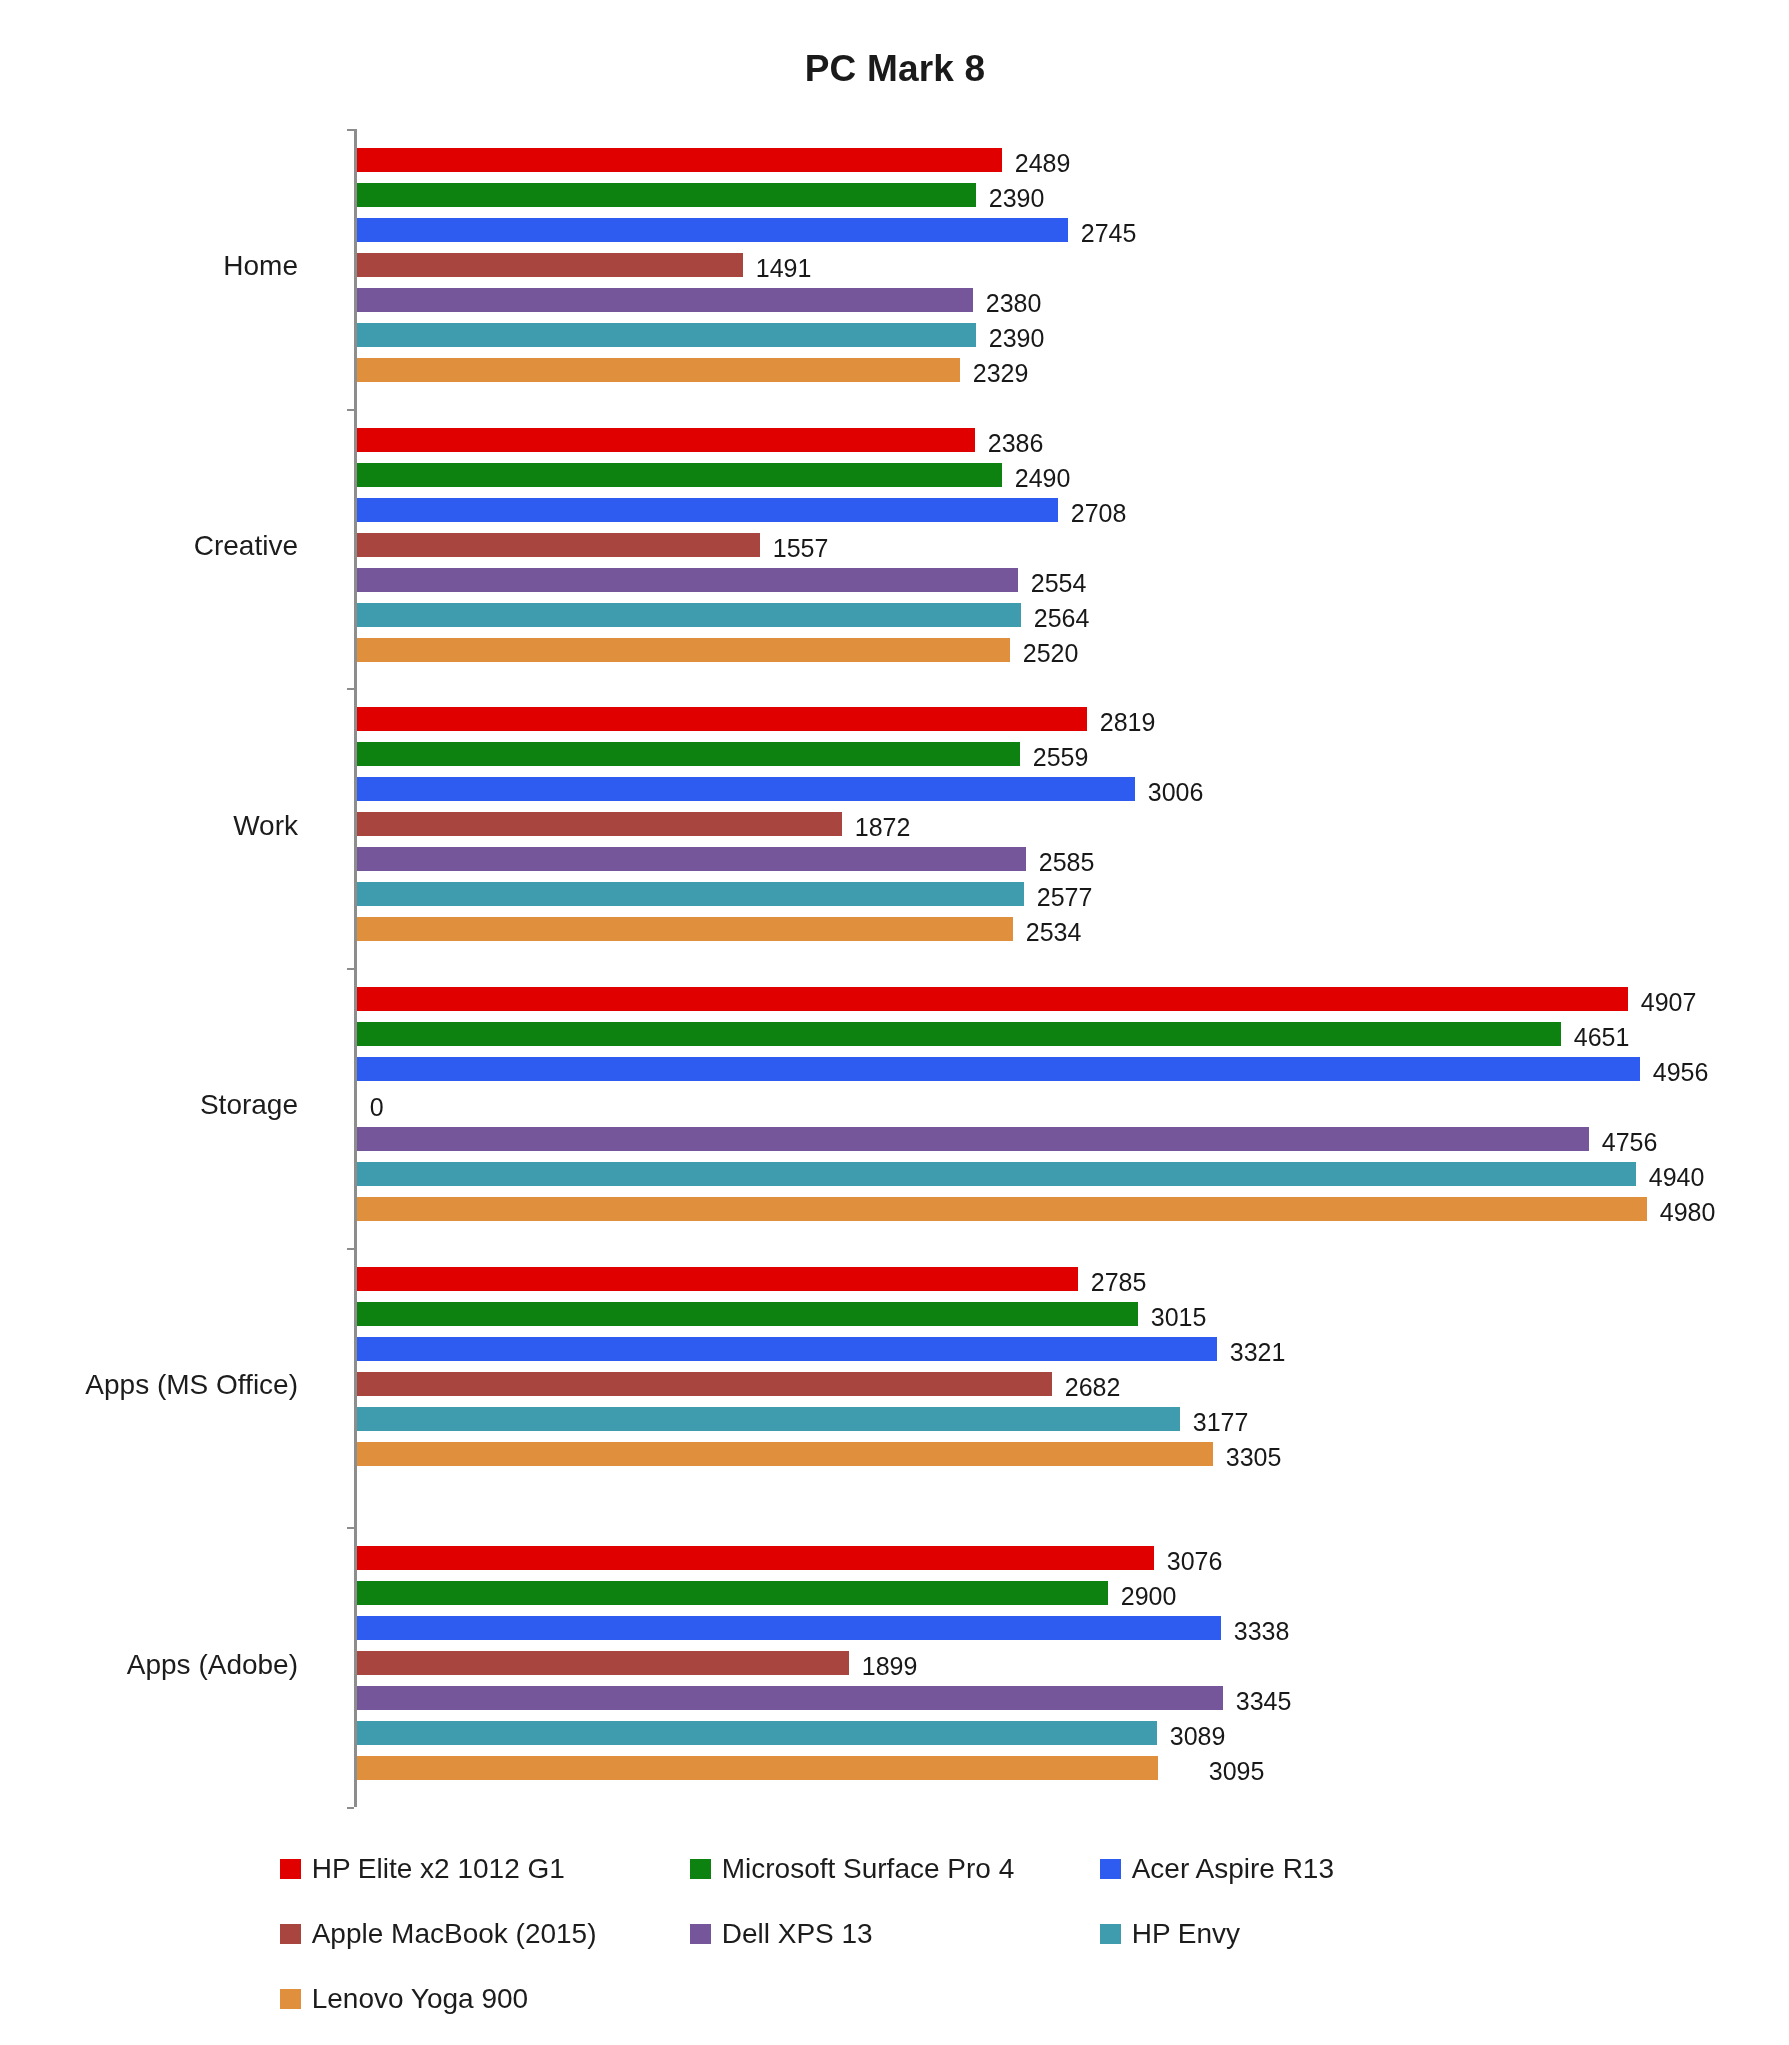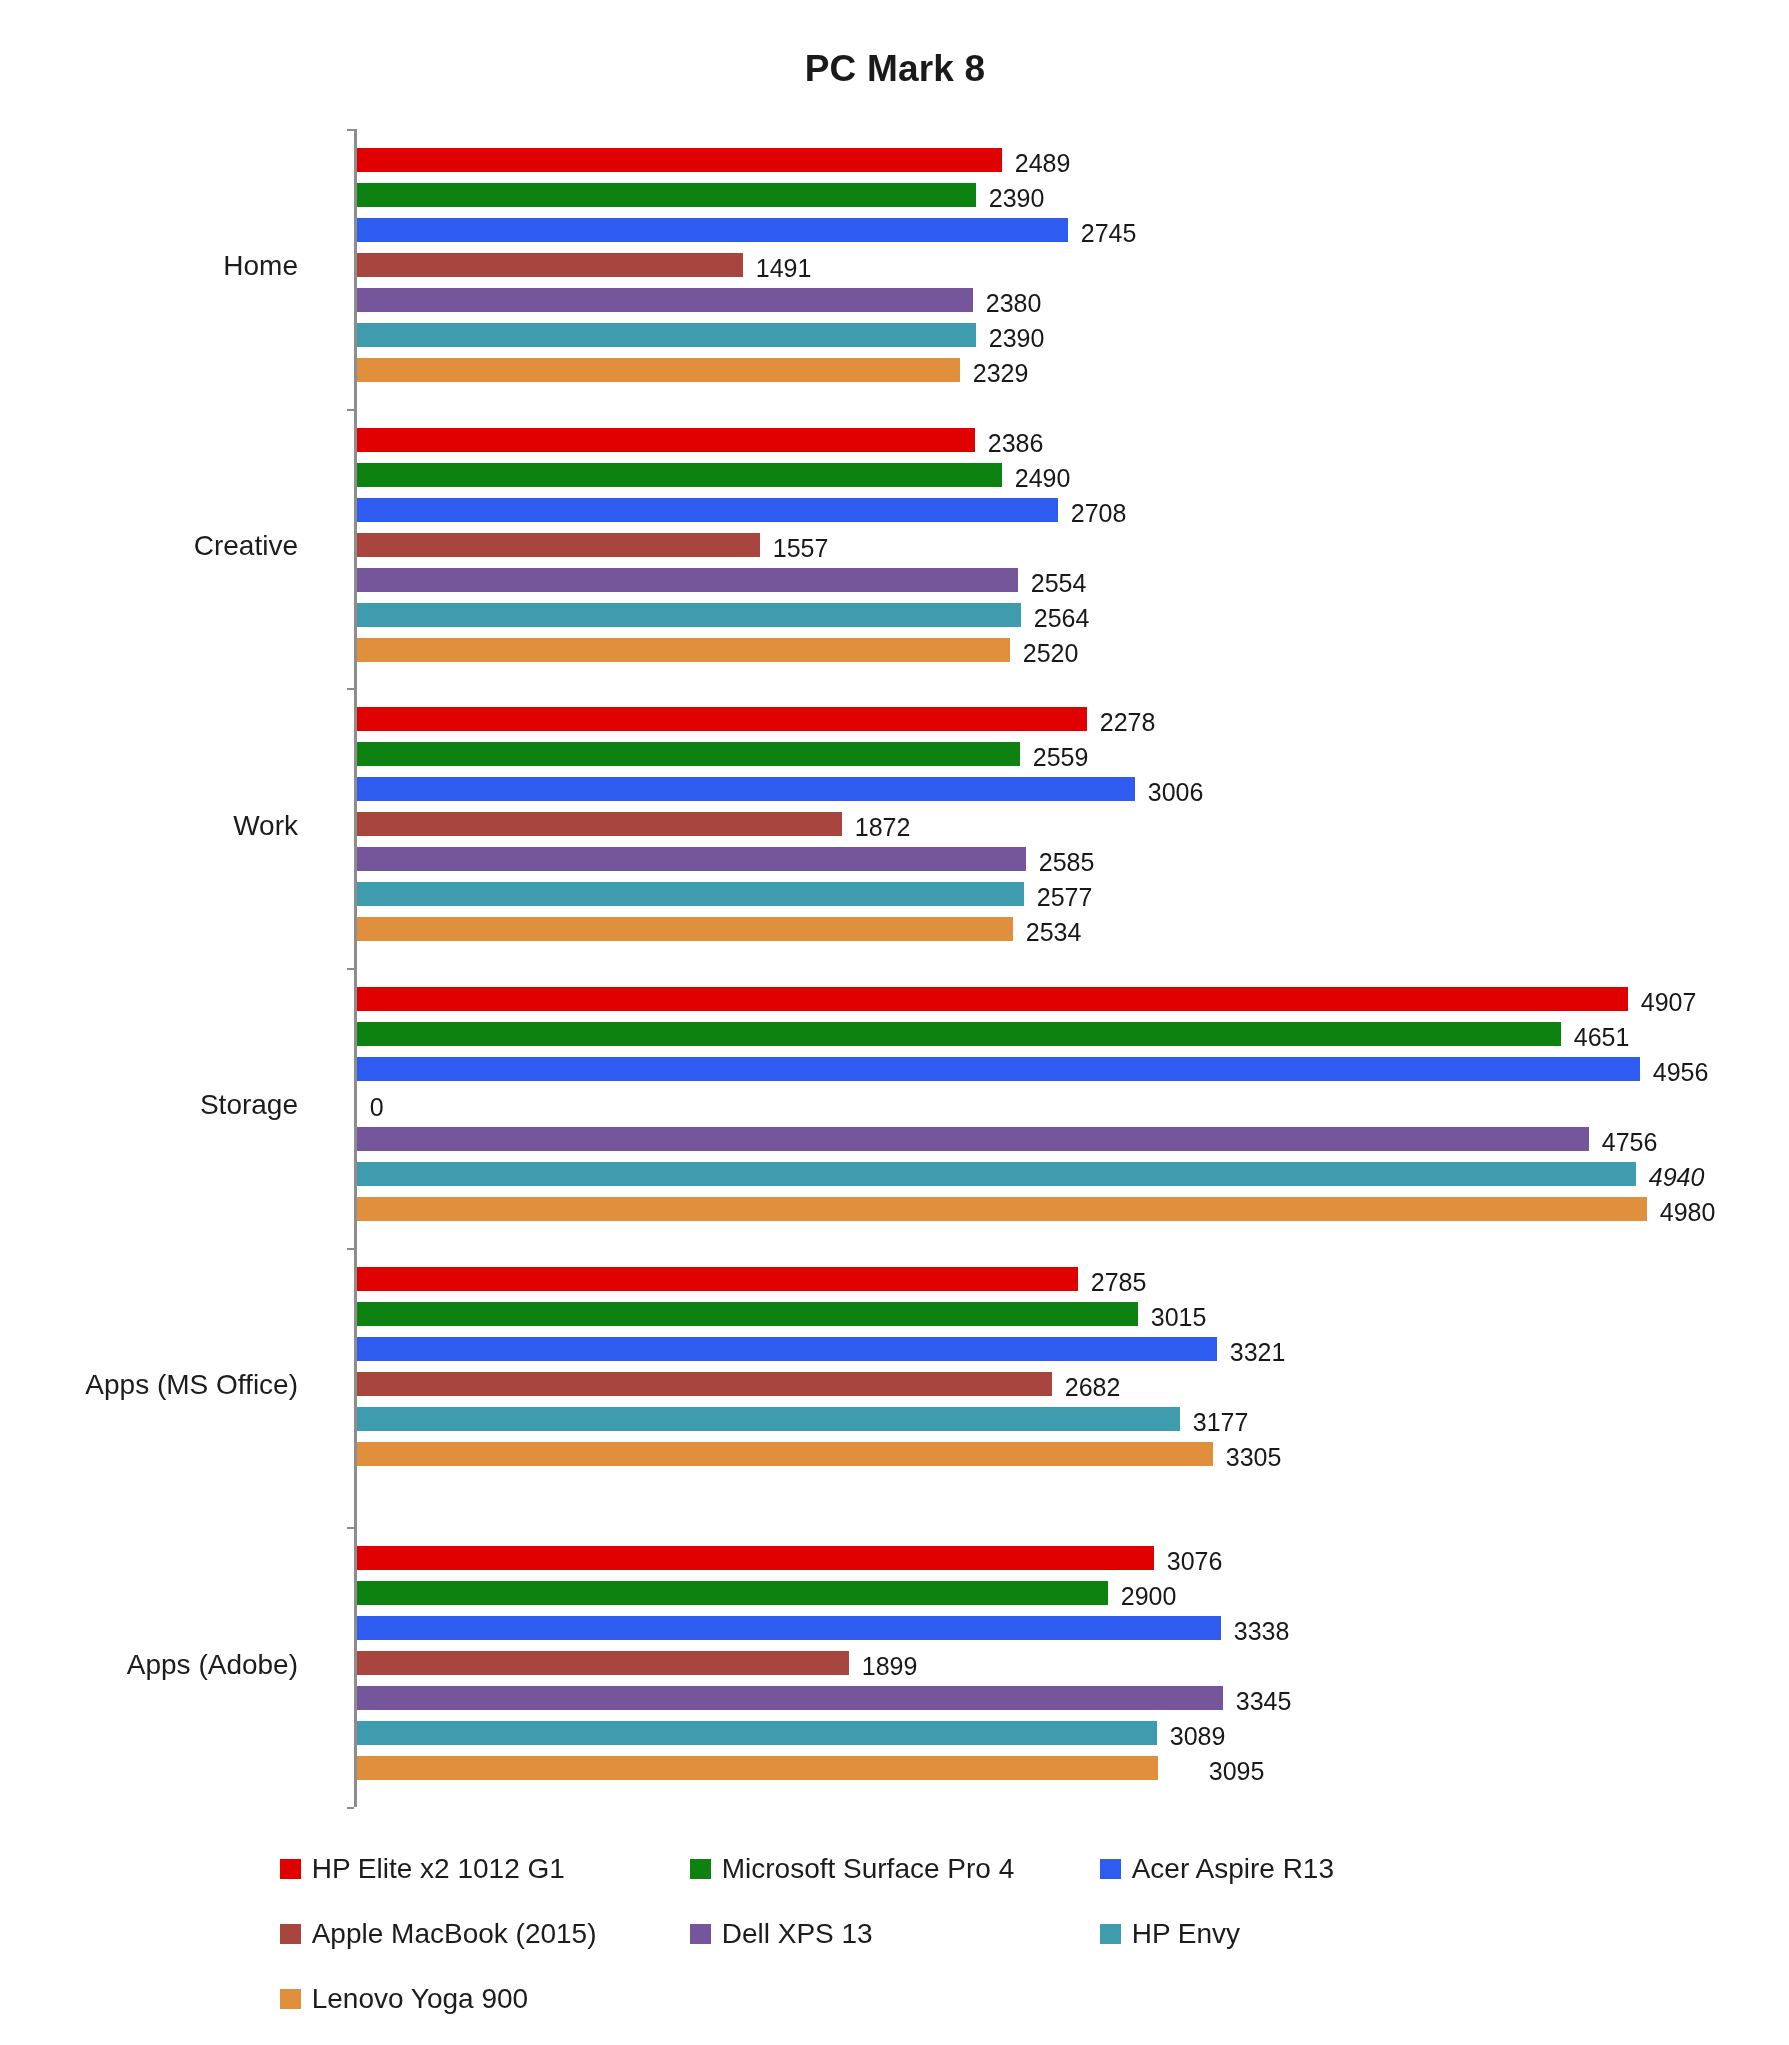--- a/index.html
+++ b/index.html
@@ -194,21 +194,21 @@
             <div class="bar-label" style="left: 677px;">2564</div>
           </div>
           <div class="bar-row" style="height: 35px;">
             <div class="bar" title="Lenovo Yoga 900 – Creative: 2520" style="width: 653px; background: rgb(224, 144, 60);"></div>
             <div class="bar-label" style="left: 666px;">2520</div>
           </div>
         </div>
         <div class="group" style="top: 575px; height: 248px;">
           <div class="bar-row" style="height: 35px;">
             <div class="bar" title="HP Elite x2 1012 G1 – Work: 2819" style="width: 730px; background: rgb(224, 0, 0);"></div>
-            <div class="bar-label" style="left: 743px;">2278</div>
+            <div class="bar-label" style="left: 743px;">2819</div>
           </div>
           <div class="bar-row" style="height: 35px;">
             <div class="bar" title="Microsoft Surface Pro 4 – Work: 2559" style="width: 663px; background: rgb(13, 130, 16);"></div>
             <div class="bar-label" style="left: 676px;">2559</div>
           </div>
           <div class="bar-row" style="height: 35px;">
             <div class="bar" title="Acer Aspire R13 – Work: 3006" style="width: 778px; background: rgb(47, 92, 240);"></div>
             <div class="bar-label" style="left: 791px;">3006</div>
           </div>
           <div class="bar-row" style="height: 35px;">
@@ -241,21 +241,21 @@
             <div class="bar" title="Acer Aspire R13 – Storage: 4956" style="width: 1283px; background: rgb(47, 92, 240);"></div>
             <div class="bar-label" style="left: 1296px;">4956</div>
           </div>
           <div class="bar-row" style="height: 35px;">
             <div class="bar-label" style="left: 13px;">0</div>
           </div>
           <div class="bar-row" style="height: 35px;">
             <div class="bar" title="Dell XPS 13 – Storage: 4756" style="width: 1232px; background: rgb(117, 86, 155);"></div>
             <div class="bar-label" style="left: 1245px;">4756</div>
           </div>
-          <div class="bar-row" style="height: 35px; font-style: italic;">
+          <div class="bar-row" style="height: 35px;">
             <div class="bar" title="HP Envy – Storage: 4940" style="width: 1279px; background: rgb(63, 156, 175);"></div>
             <div class="bar-label" style="left: 1292px;">4940</div>
           </div>
           <div class="bar-row" style="height: 35px;">
             <div class="bar" title="Lenovo Yoga 900 – Storage: 4980" style="width: 1290px; background: rgb(224, 144, 60);"></div>
             <div class="bar-label" style="left: 1303px;">4980</div>
           </div>
         </div>
         <div class="group" style="top: 1135px; height: 248px;">
           <div class="bar-row" style="height: 35px;">

